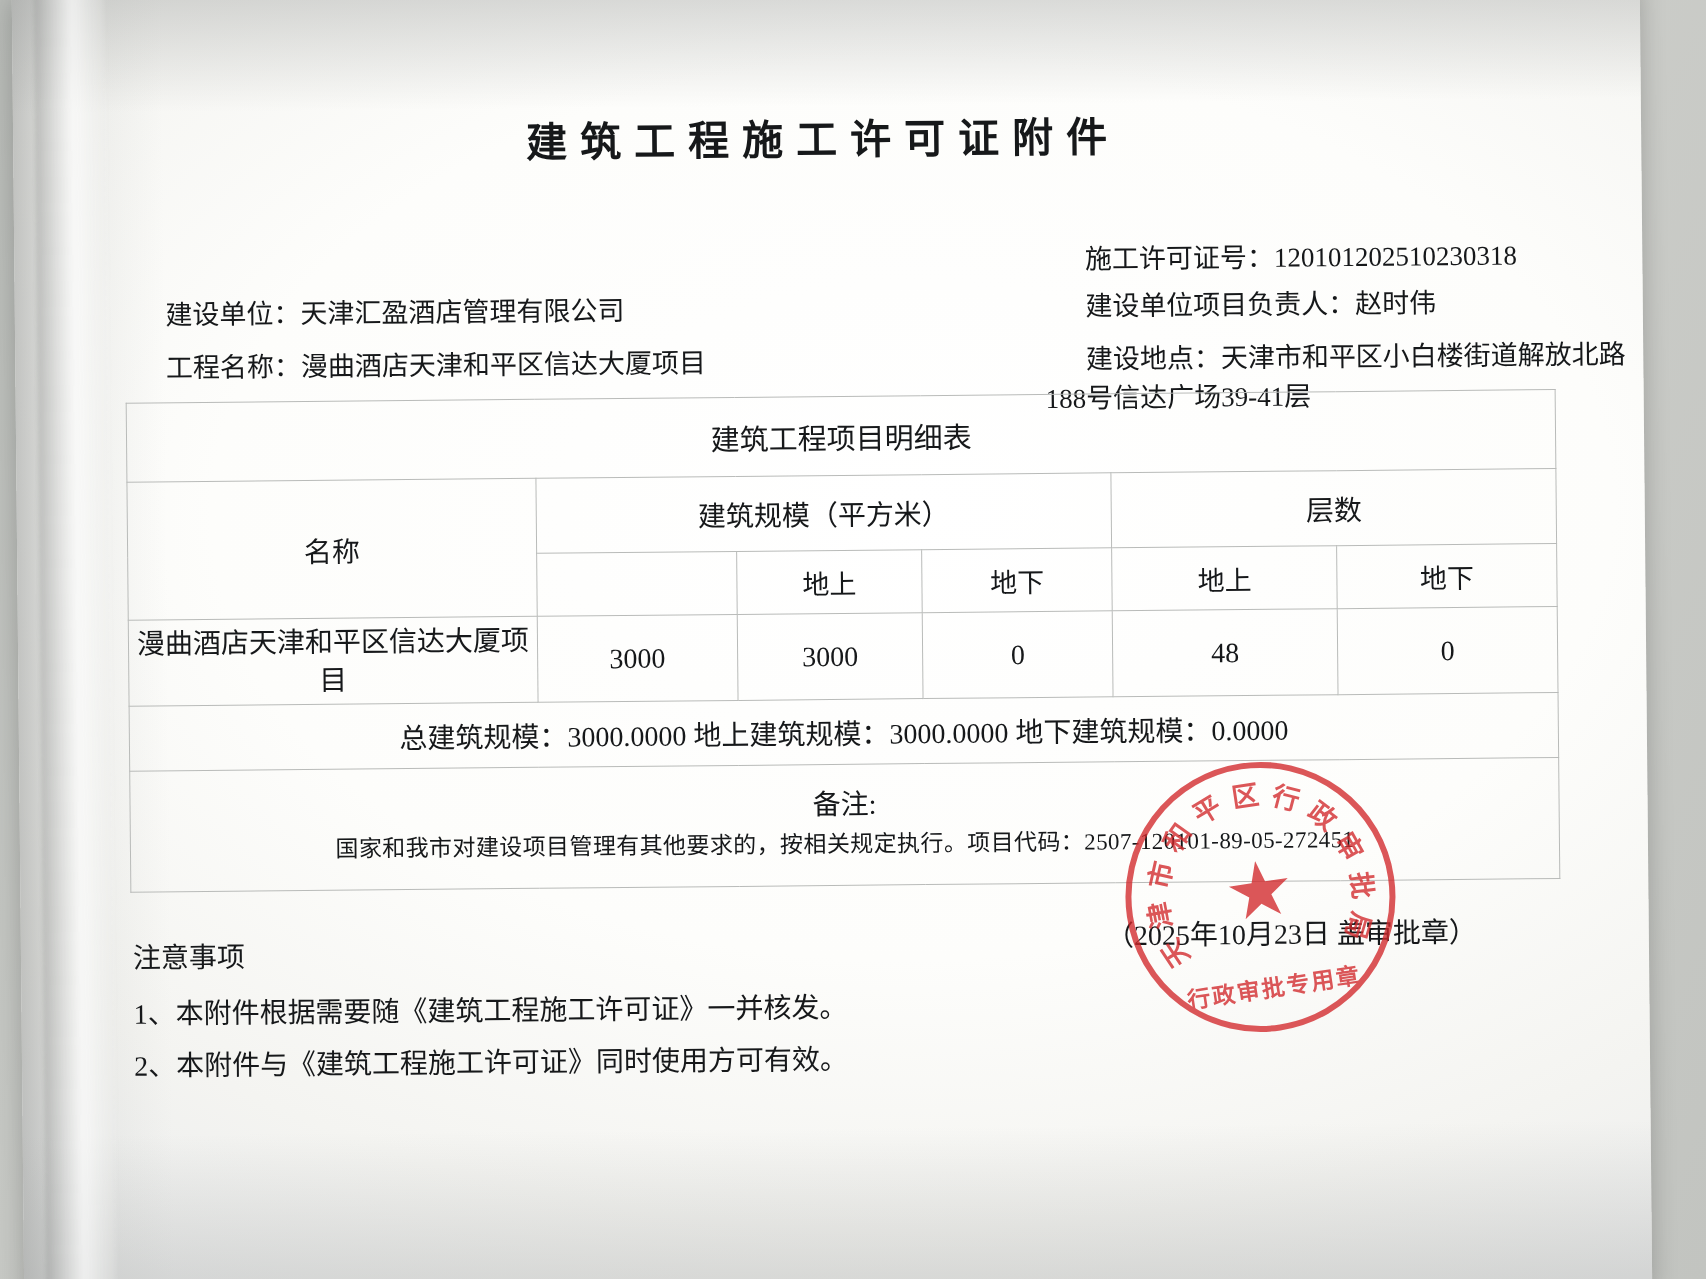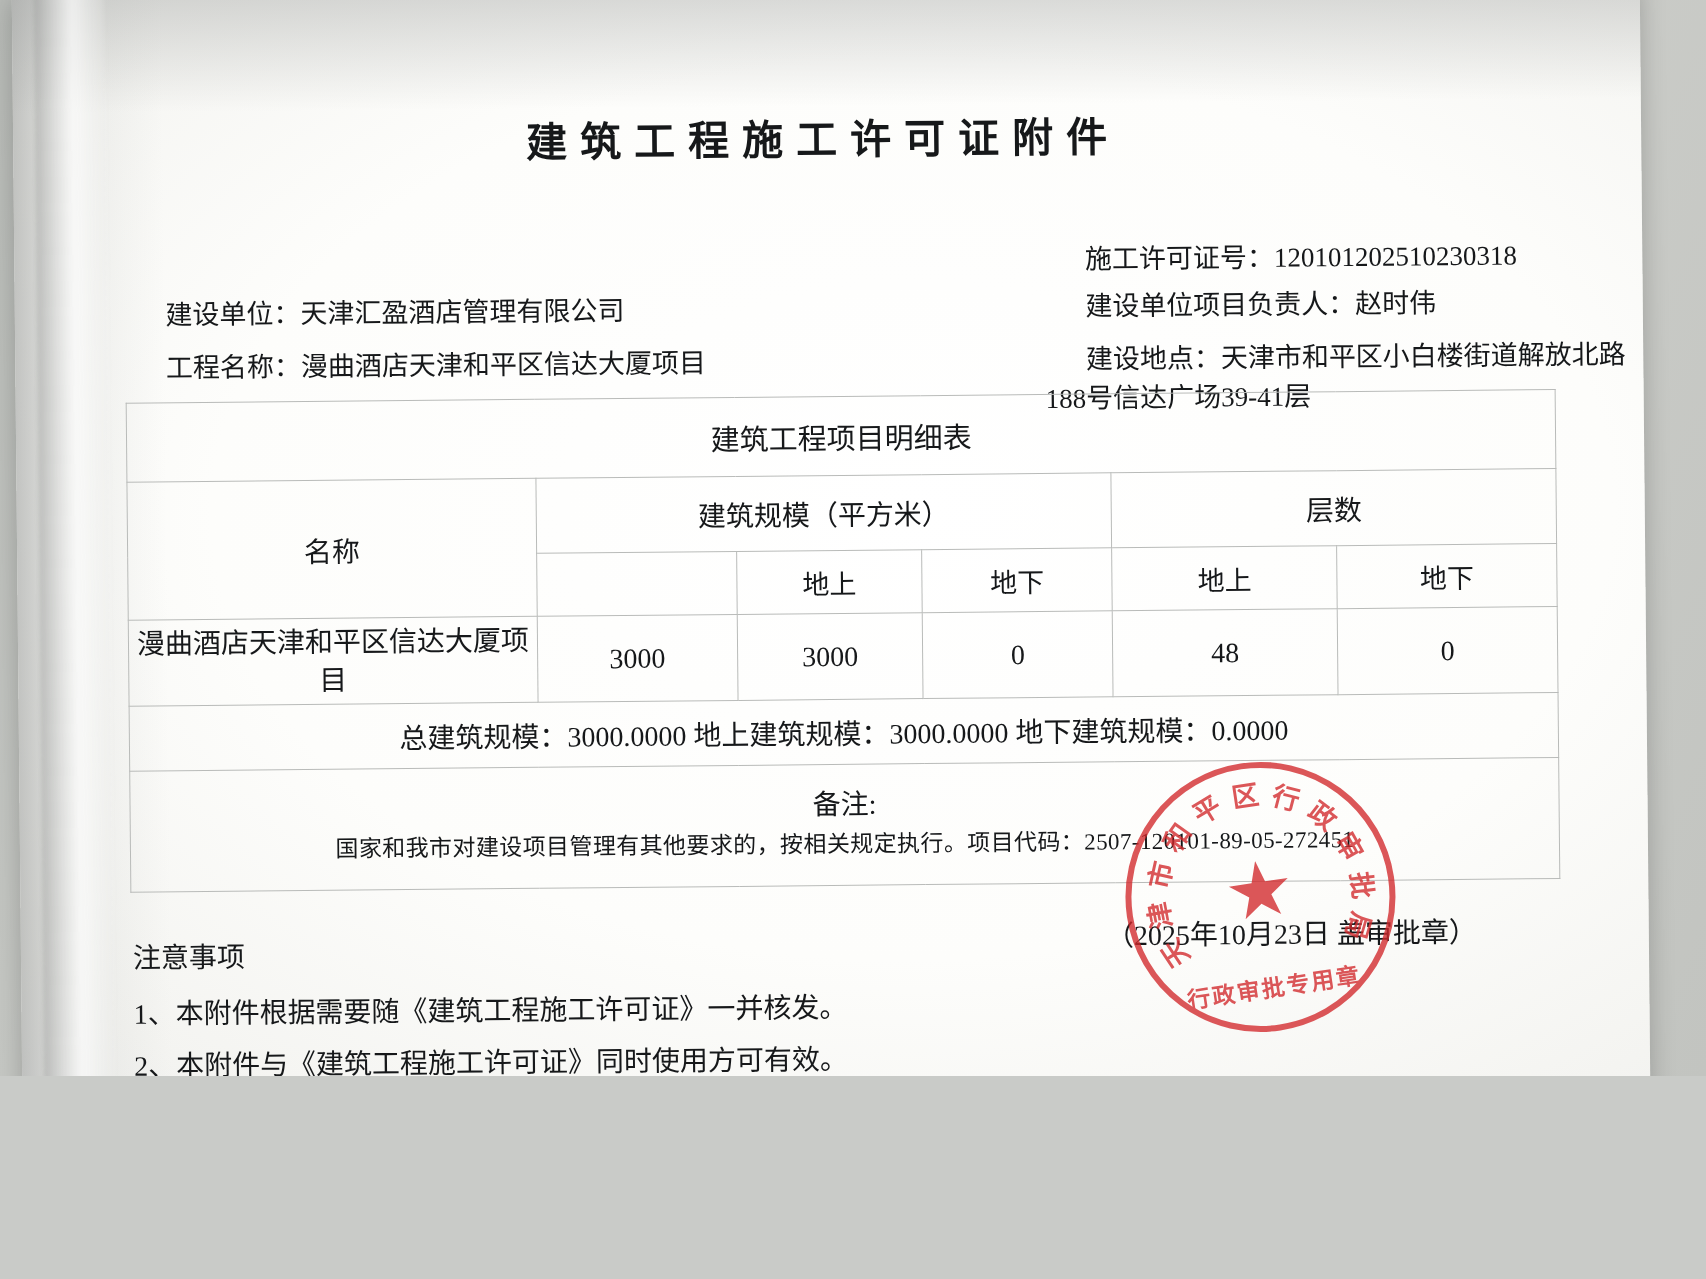--- a/index.html
+++ b/index.html
@@ -14,21 +14,21 @@
     background: #c9cbc8;
     font-family: "Liberation Serif", "DejaVu Serif", serif;
     position: relative;
   }
 
   
   #paper-photo {
     position: absolute;
     left: 0; top: 0;
     width: 1706px;
-    height: 1076px;
+    height: 1279px;
     background:
       radial-gradient(ellipse 1200px 700px at 52% 45%, #ffffff 0%, #fbfbf9 45%, #f2f2ef 72%, #e8e9e5 100%);
     overflow: hidden;
   }
 
   
   #wall-bg {
     position: absolute;
     left: 0; top: 0; width: 100%; height: 100%;
     background:

